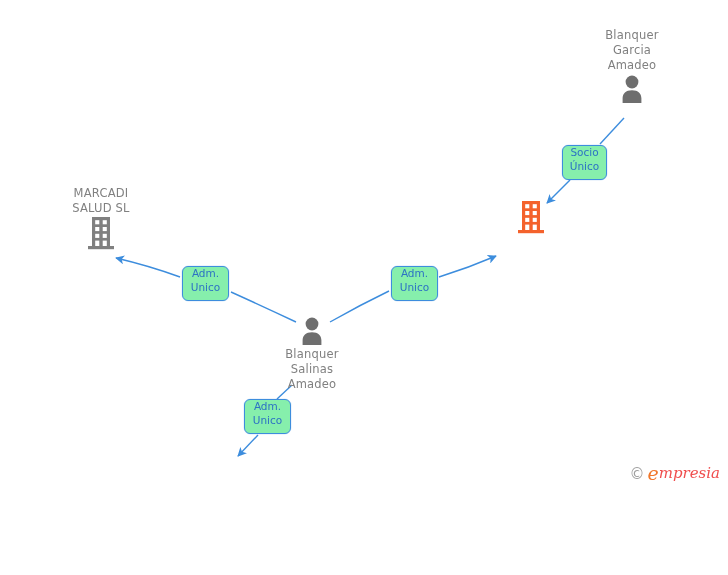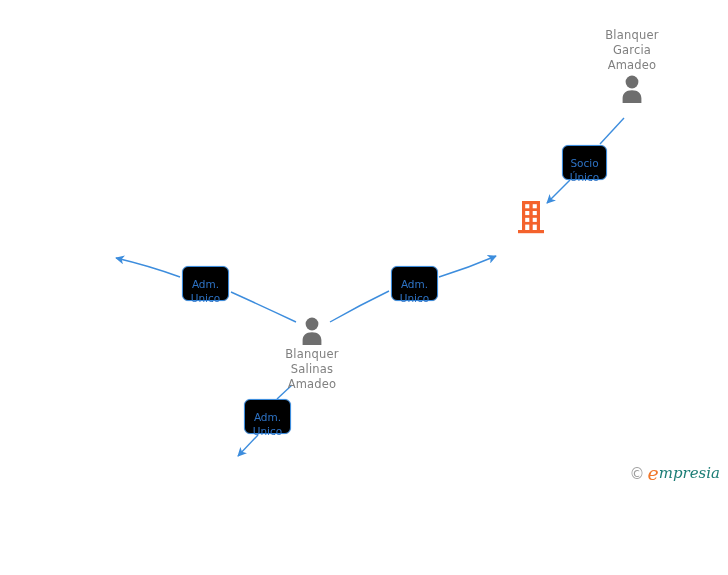--- a/index.html
+++ b/index.html
@@ -49,26 +49,26 @@
     display: block;
     line-height: 0;
   }
 
   
   .rel-box {
     position: absolute;
     box-sizing: border-box;
     border: 1.4px solid #3d8ddd;
     border-radius: 6px;
-    background: #000000;
+    background: #86efac;
     color: #2d72c4;
     font-size: 10.5px;
     line-height: 13.5px;
     text-align: center;
-    padding: 11px 3px 4px 3px;
+    padding: 0 3px 4px 3px;
     white-space: pre-line;
     box-shadow: 0 0 0 0.5px rgba(61,141,221,0.18);
   }
 
   
   #watermark {
     position: absolute;
     right: 8px;
     bottom: 6px;
     display: flex;
@@ -84,21 +84,21 @@
     font-family: "DejaVu Serif", serif;
     font-style: italic;
     font-size: 19px;
     color: #f07020;
     line-height: 1;
   }
   .wm-text {
     font-family: "DejaVu Serif", serif;
     font-style: italic;
     font-size: 15px;
-    color: #0f766e;
+    color: #ef4444;
     line-height: 1;
     margin-left: -3px;
   }
 </style>
 </head>
 <body>
 
 <div id="canvas">
 
   <svg id="edges" viewBox="0 0 728 575" xmlns="http://www.w3.org/2000/svg">
@@ -143,20 +143,38 @@
         <rect x="8.2" y="11" width="4.1" height="4.1" fill="#ffffff"></rect>
         <rect x="15.7" y="11" width="4.1" height="4.1" fill="#ffffff"></rect>
         <rect x="8.2" y="17.8" width="4.1" height="4.1" fill="#ffffff"></rect>
         <rect x="15.7" y="17.8" width="4.1" height="4.1" fill="#ffffff"></rect>
         <rect x="15.7" y="24.6" width="4.1" height="5.4" fill="#ffffff"></rect>
         <rect x="8.2" y="24.6" width="4.1" height="5.4" fill="#ffffff"></rect>
       </svg>
     </span>
   </div>
 
+  <div class="node" style="left:101px; top:186px;">
+    <div class="node-label">MARCADI
+SALUD  SL</div>
+    <span class="icon-wrap">
+      <svg width="28" height="34" viewBox="0 0 28 34" xmlns="http://www.w3.org/2000/svg">
+        <rect x="5" y="1" width="18" height="29" fill="#808080"></rect>
+        <rect x="1" y="30" width="26" height="3.2" fill="#808080"></rect>
+        <rect x="8.2" y="4.2" width="4.1" height="4.1" fill="#ffffff"></rect>
+        <rect x="15.7" y="4.2" width="4.1" height="4.1" fill="#ffffff"></rect>
+        <rect x="8.2" y="11" width="4.1" height="4.1" fill="#ffffff"></rect>
+        <rect x="15.7" y="11" width="4.1" height="4.1" fill="#ffffff"></rect>
+        <rect x="8.2" y="17.8" width="4.1" height="4.1" fill="#ffffff"></rect>
+        <rect x="15.7" y="17.8" width="4.1" height="4.1" fill="#ffffff"></rect>
+        <rect x="8.2" y="24.6" width="4.1" height="5.4" fill="#ffffff"></rect>
+        <rect x="15.7" y="24.6" width="4.1" height="5.4" fill="#ffffff"></rect>
+      </svg>
+    </span>
+  </div>
 
   <div class="node" style="left:312px; top:315px;">
     <span class="icon-wrap">
       <svg width="30" height="30" viewBox="0 0 30 30" xmlns="http://www.w3.org/2000/svg">
         <circle cx="15" cy="9" r="6.4" fill="#6e6e6e"></circle>
         <path d="M15 17.2c-6.2 0-9.4 3.4-9.4 8.1V30h18.8v-4.7c0-4.7-3.2-8.1-9.4-8.1z" fill="#6e6e6e"></path>
       </svg>
     </span>
     <div class="node-label" style="margin-top:2px;">Blanquer
 Salinas

